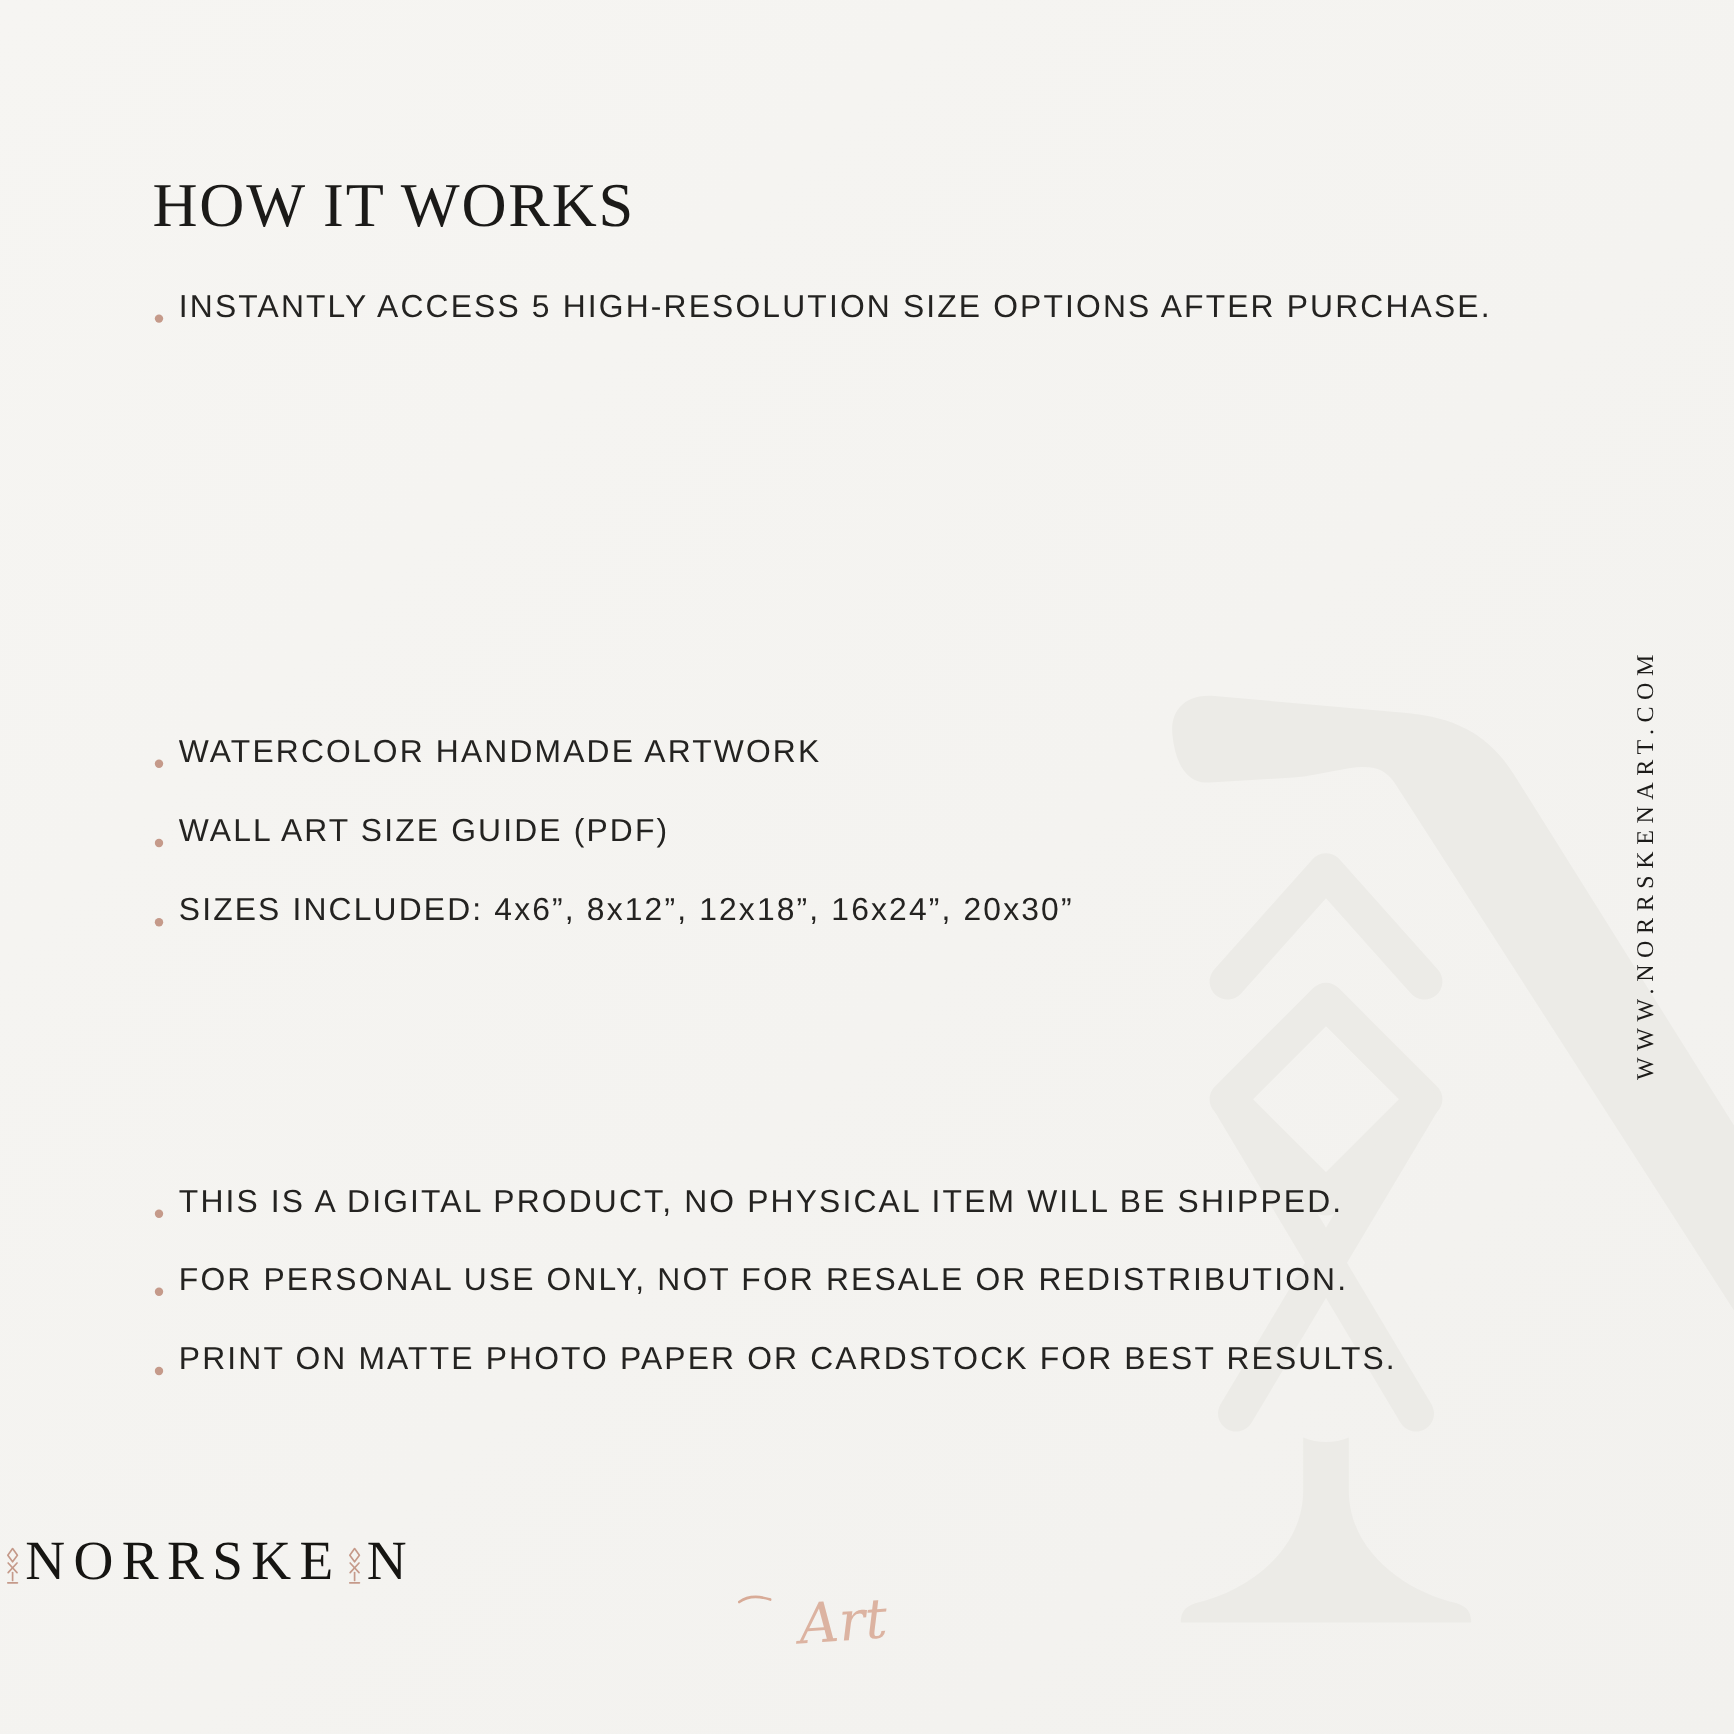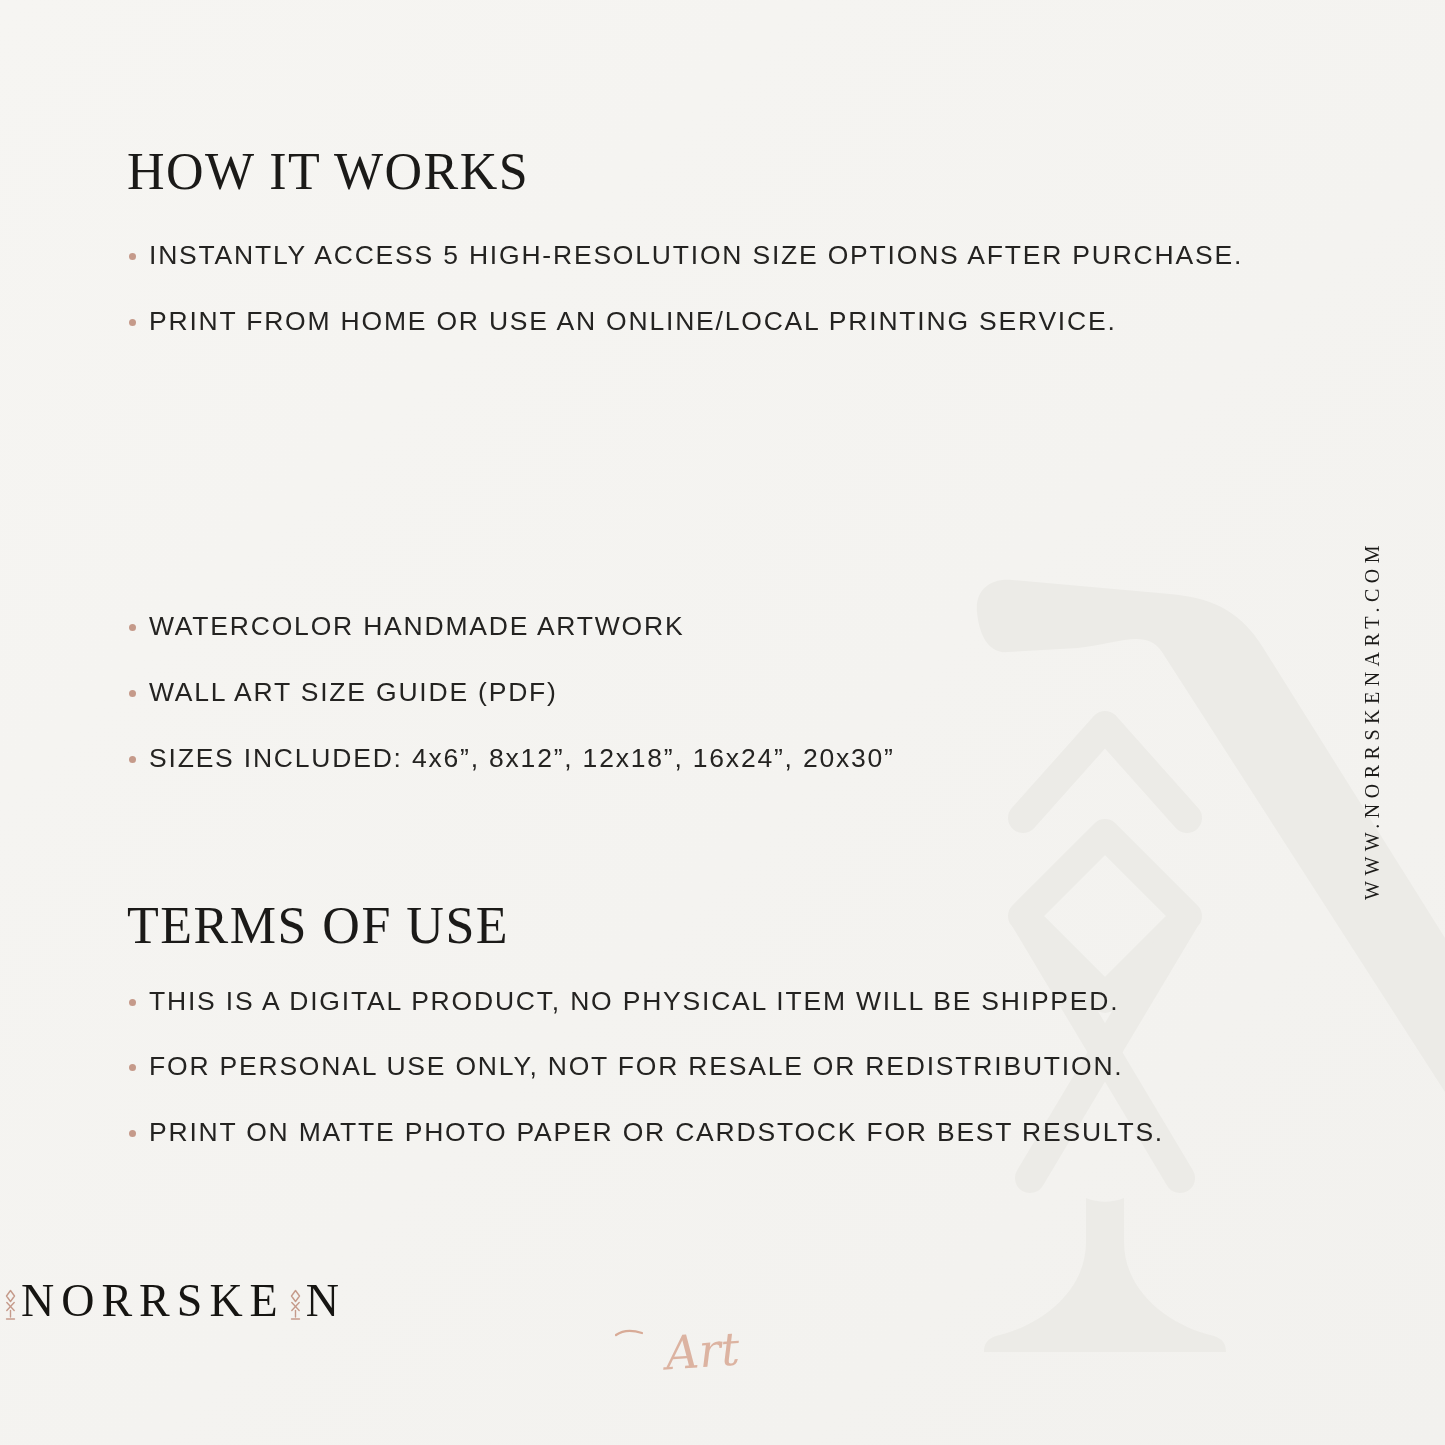--- a/index.html
+++ b/index.html
@@ -19,21 +19,21 @@
     position:absolute;left:127px;margin:0;
     font-family:"Liberation Serif", serif;
     font-weight:normal;
     font-size:52px;line-height:1;
     letter-spacing:1.5px;
     color:#1b1a18;
     white-space:nowrap;
   }
   .bullet-row{
     position:absolute;left:129px;
-    display:flex;align-items:flex-start;
+    display:flex;align-items:flex-end;
     white-space:nowrap;
   }
   .dot{
     width:7px;height:7px;border-radius:50%;
     background:#c59a8a;
     margin-top:11px;margin-right:13px;
     flex:0 0 auto;
   }
   .bullet-text{
     font-size:26.5px;line-height:1;
@@ -89,39 +89,34 @@
     <path fill="#ecebe7" d="M1086,1198 L1086,1242 C1086,1292 1040,1326 996,1336 C987,1339 984,1344 984,1352
          L1226,1352 C1226,1344 1223,1339 1214,1336 C1170,1326 1124,1292 1124,1242
          L1124,1198 C1112,1203 1098,1203 1086,1198 Z"></path>
   </svg>
 
   <h2 class="heading" style="top:146px">HOW IT WORKS</h2>
   <div class="bullet-row" style="top:242px">
     <span class="dot"></span>
     <span class="bullet-text">INSTANTLY ACCESS 5 HIGH-RESOLUTION SIZE OPTIONS AFTER PURCHASE.</span>
   </div>
-  <div class="bullet-row" style="top:308px">
-    <span class="dot"></span>
-    <span class="bullet-text">PRINT FROM HOME OR USE AN ONLINE/LOCAL PRINTING SERVICE.</span>
-  </div>
 
   <div class="bullet-row" style="top:679px">
     <span class="dot"></span>
     <span class="bullet-text">WALL ART SIZE GUIDE (PDF)</span>
   </div>
   <div class="bullet-row" style="top:613px">
     <span class="dot"></span>
     <span class="bullet-text">WATERCOLOR HANDMADE ARTWORK</span>
   </div>
   <div class="bullet-row" style="top:745px">
     <span class="dot"></span>
     <span class="bullet-text">SIZES INCLUDED: 4x6”, 8x12”, 12x18”, 16x24”, 20x30”</span>
   </div>
 
-  <h2 class="heading" style="top:900px">TERMS OF USE</h2>
   <div class="bullet-row" style="top:988px">
     <span class="dot"></span>
     <span class="bullet-text">THIS IS A DIGITAL PRODUCT, NO PHYSICAL ITEM WILL BE SHIPPED.</span>
   </div>
   <div class="bullet-row" style="top:1053px">
     <span class="dot"></span>
     <span class="bullet-text">FOR PERSONAL USE ONLY, NOT FOR RESALE OR REDISTRIBUTION.</span>
   </div>
   <div class="bullet-row" style="top:1119px">
     <span class="dot"></span>

